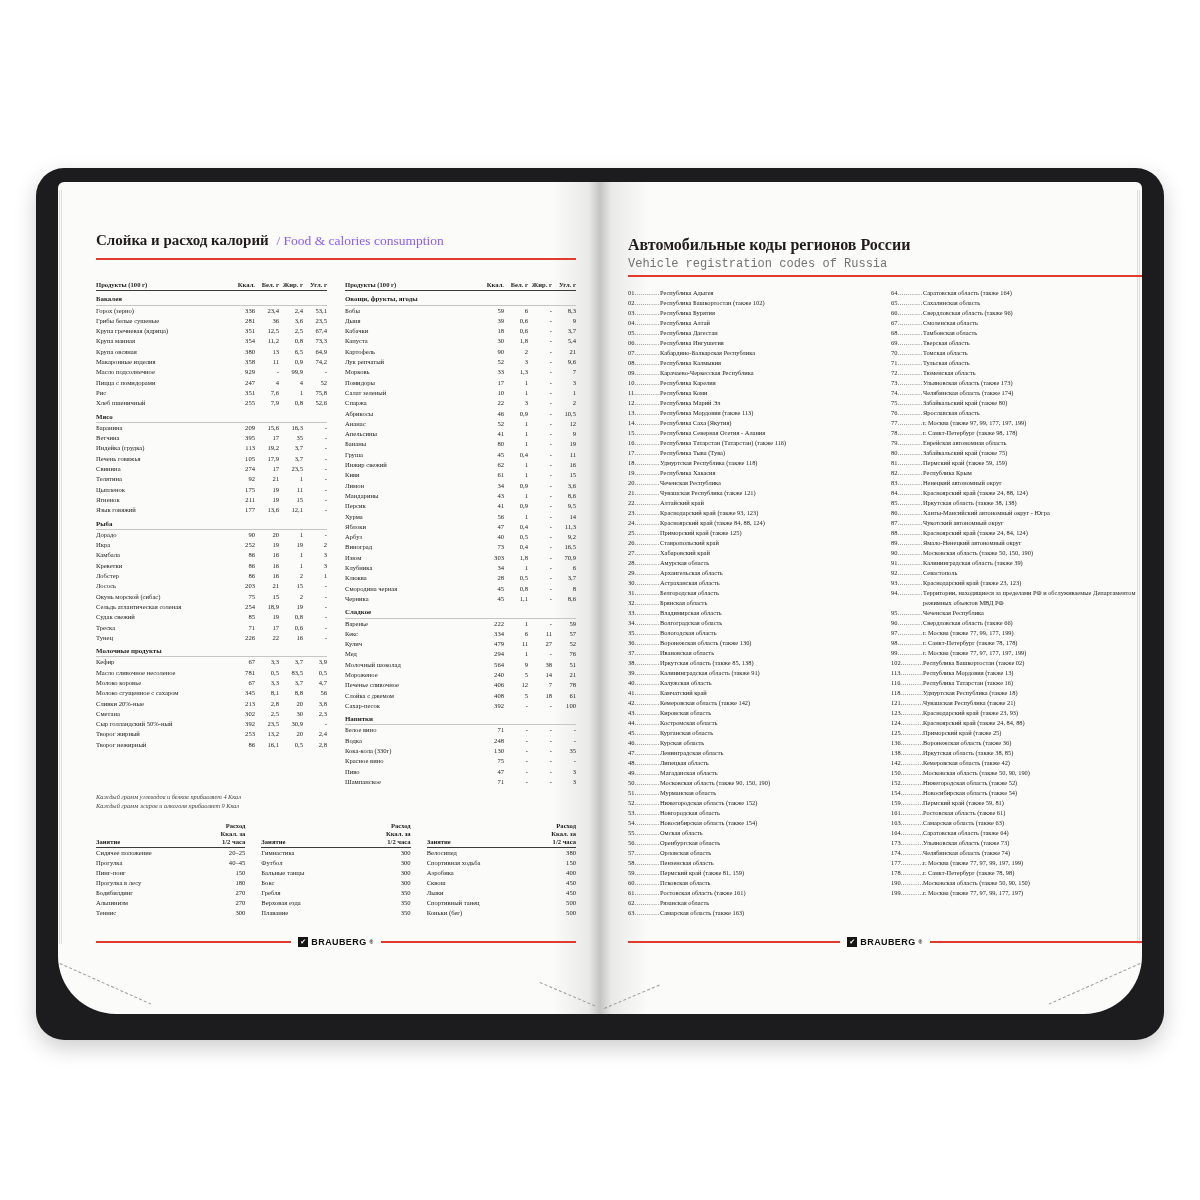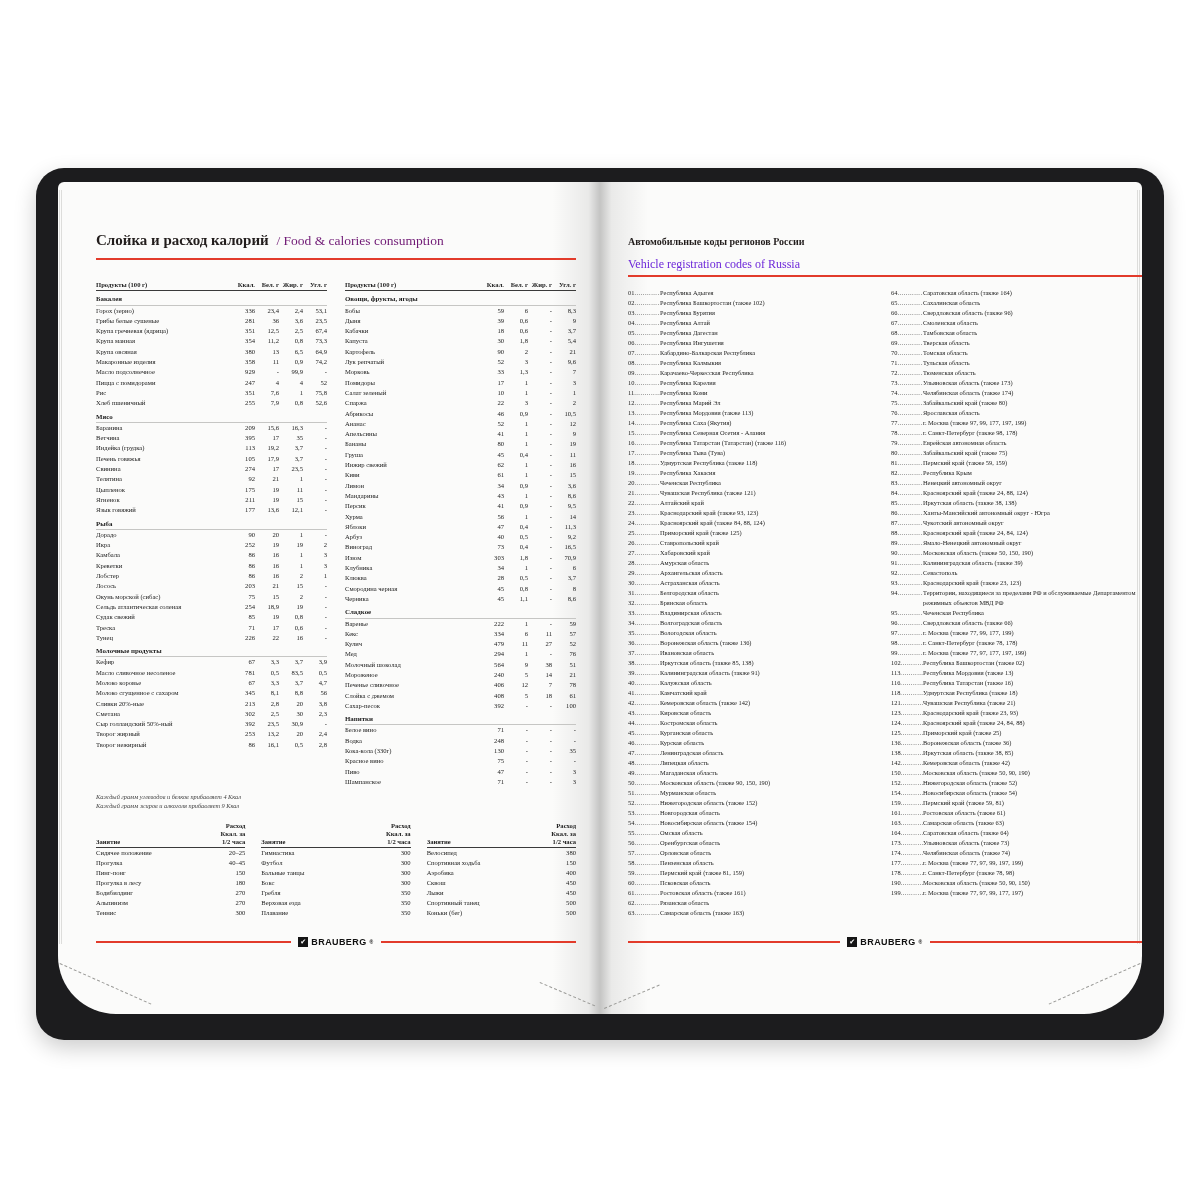--- a/index.html
+++ b/index.html
@@ -18,42 +18,42 @@
   .d-ol{left:2px;top:781px;width:100px;transform:rotate(24deg);transform-origin:0 0;}
   .d-or{right:2px;top:781px;width:100px;transform:rotate(-24deg);transform-origin:100% 0;}
   .d-il{left:482px;top:800px;width:60px;transform:rotate(23deg);transform-origin:0 0;}
   .d-ir{left:546px;top:826px;width:60px;transform:rotate(-23deg);transform-origin:0 0;}
 
   :root{--accent:#e23b2b;}
   .redline{position:absolute;height:2px;background:var(--accent);}
 
   
   .lp-title{position:absolute;left:38px;top:50px;width:480px;font-size:15px;font-weight:bold;color:#221d1c;white-space:nowrap;}
-  .lp-title .en{color:#701a75;font-weight:normal;font-size:13.5px;margin-left:4px;}
+  .lp-title .en{color:#8b5cf6;font-weight:normal;font-size:13.5px;margin-left:4px;}
   .lp-rule{left:38px;top:76px;width:480px;}
   #food-cols{position:absolute;left:38px;top:98px;width:480px;display:flex;gap:18px;}
   .fcol{flex:1;min-width:0;}
   .frow{display:flex;font-size:6.6px;line-height:10.3px;}
   .fname{flex:1;min-width:0;padding-right:2px;}
   .fnum{flex:0 0 24px;text-align:right;white-space:nowrap;}
   .fhead{font-weight:bold;border-bottom:1px solid #3a3a3a;}
   .fsec{font-weight:bold;font-size:6.9px;line-height:10.3px;margin-top:3px;border-bottom:1px solid #c6c6c4;}
   .fnotes{position:absolute;left:38px;top:610px;width:480px;font-style:italic;font-size:6.3px;line-height:9px;color:#3c3c3c;}
   #activities{position:absolute;left:38px;top:640px;width:480px;display:flex;gap:16px;}
   .agroup{flex:1;min-width:0;}
   .ahead{display:flex;font-weight:bold;font-size:6.6px;line-height:8px;border-bottom:1px solid #3a3a3a;padding-bottom:1px;}
   .ahead .aname{align-self:flex-end;}
   .arow{display:flex;font-size:6.6px;line-height:10px;}
   .aname{flex:1;min-width:0;padding-right:2px;}
   .aval{flex:0 0 34px;text-align:right;white-space:normal;}
   .ah2{flex:0 0 34px;text-align:right;}
 
   
-  .rp-title{position:absolute;left:570px;top:54px;width:514px;font-size:10px;font-weight:bold;color:#221d1c;}
-  .rp-sub{position:absolute;left:570px;top:75px;width:514px;font-size:12px;color:#6d28d9;}
+  .rp-title{position:absolute;left:570px;top:54px;width:514px;font-size:16px;font-weight:bold;color:#221d1c;}
+  .rp-sub{position:absolute;left:570px;top:75px;width:514px;font-size:12px;color:#737373;font-family:Liberation Mono, monospace;}
   .rp-rule{left:570px;top:93px;width:514px;}
   #regions{position:absolute;left:570px;top:106px;width:514px;display:flex;gap:12px;}
   .rcol{flex:1;min-width:0;}
   .rrow{display:flex;font-size:6.4px;line-height:10px;}
   .rcode{flex:0 0 32px;white-space:nowrap;overflow:hidden;color:#1c1c1c;}
   .rcode::after{content:"......................";letter-spacing:.5px;color:#555;}
   .rname{flex:1;min-width:0;}
 
   
   .pfooter{position:absolute;height:18px;}

